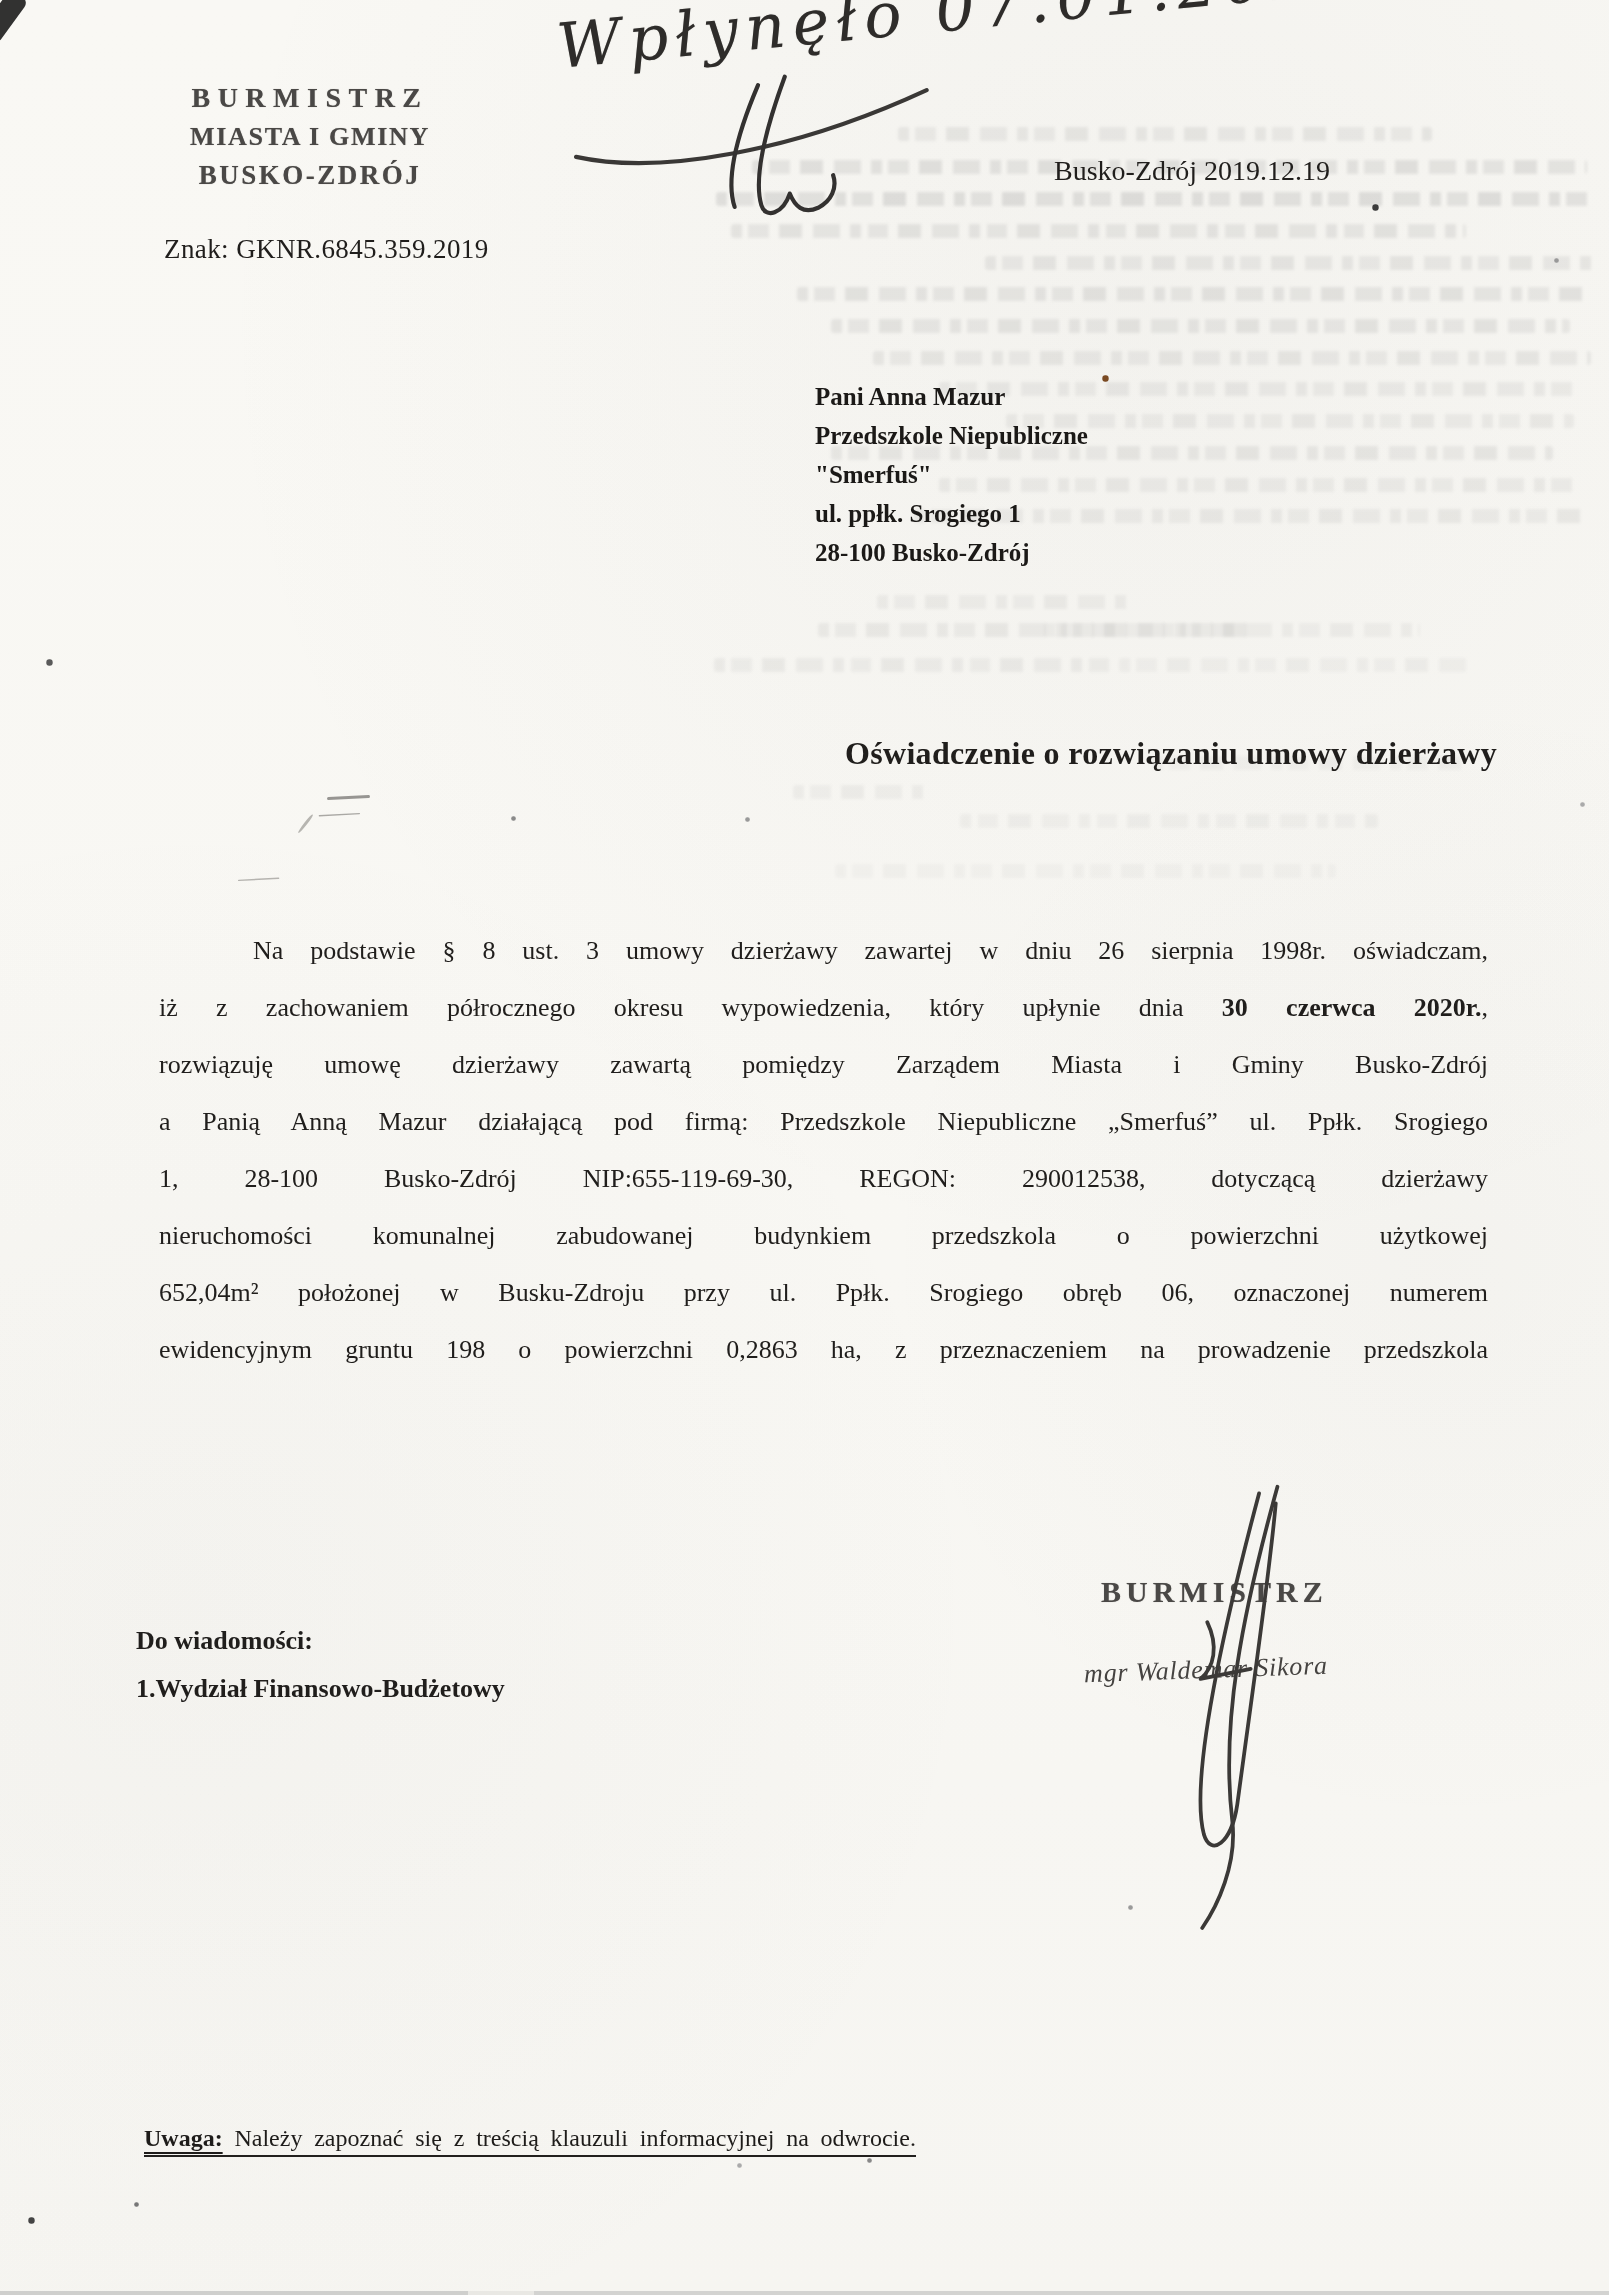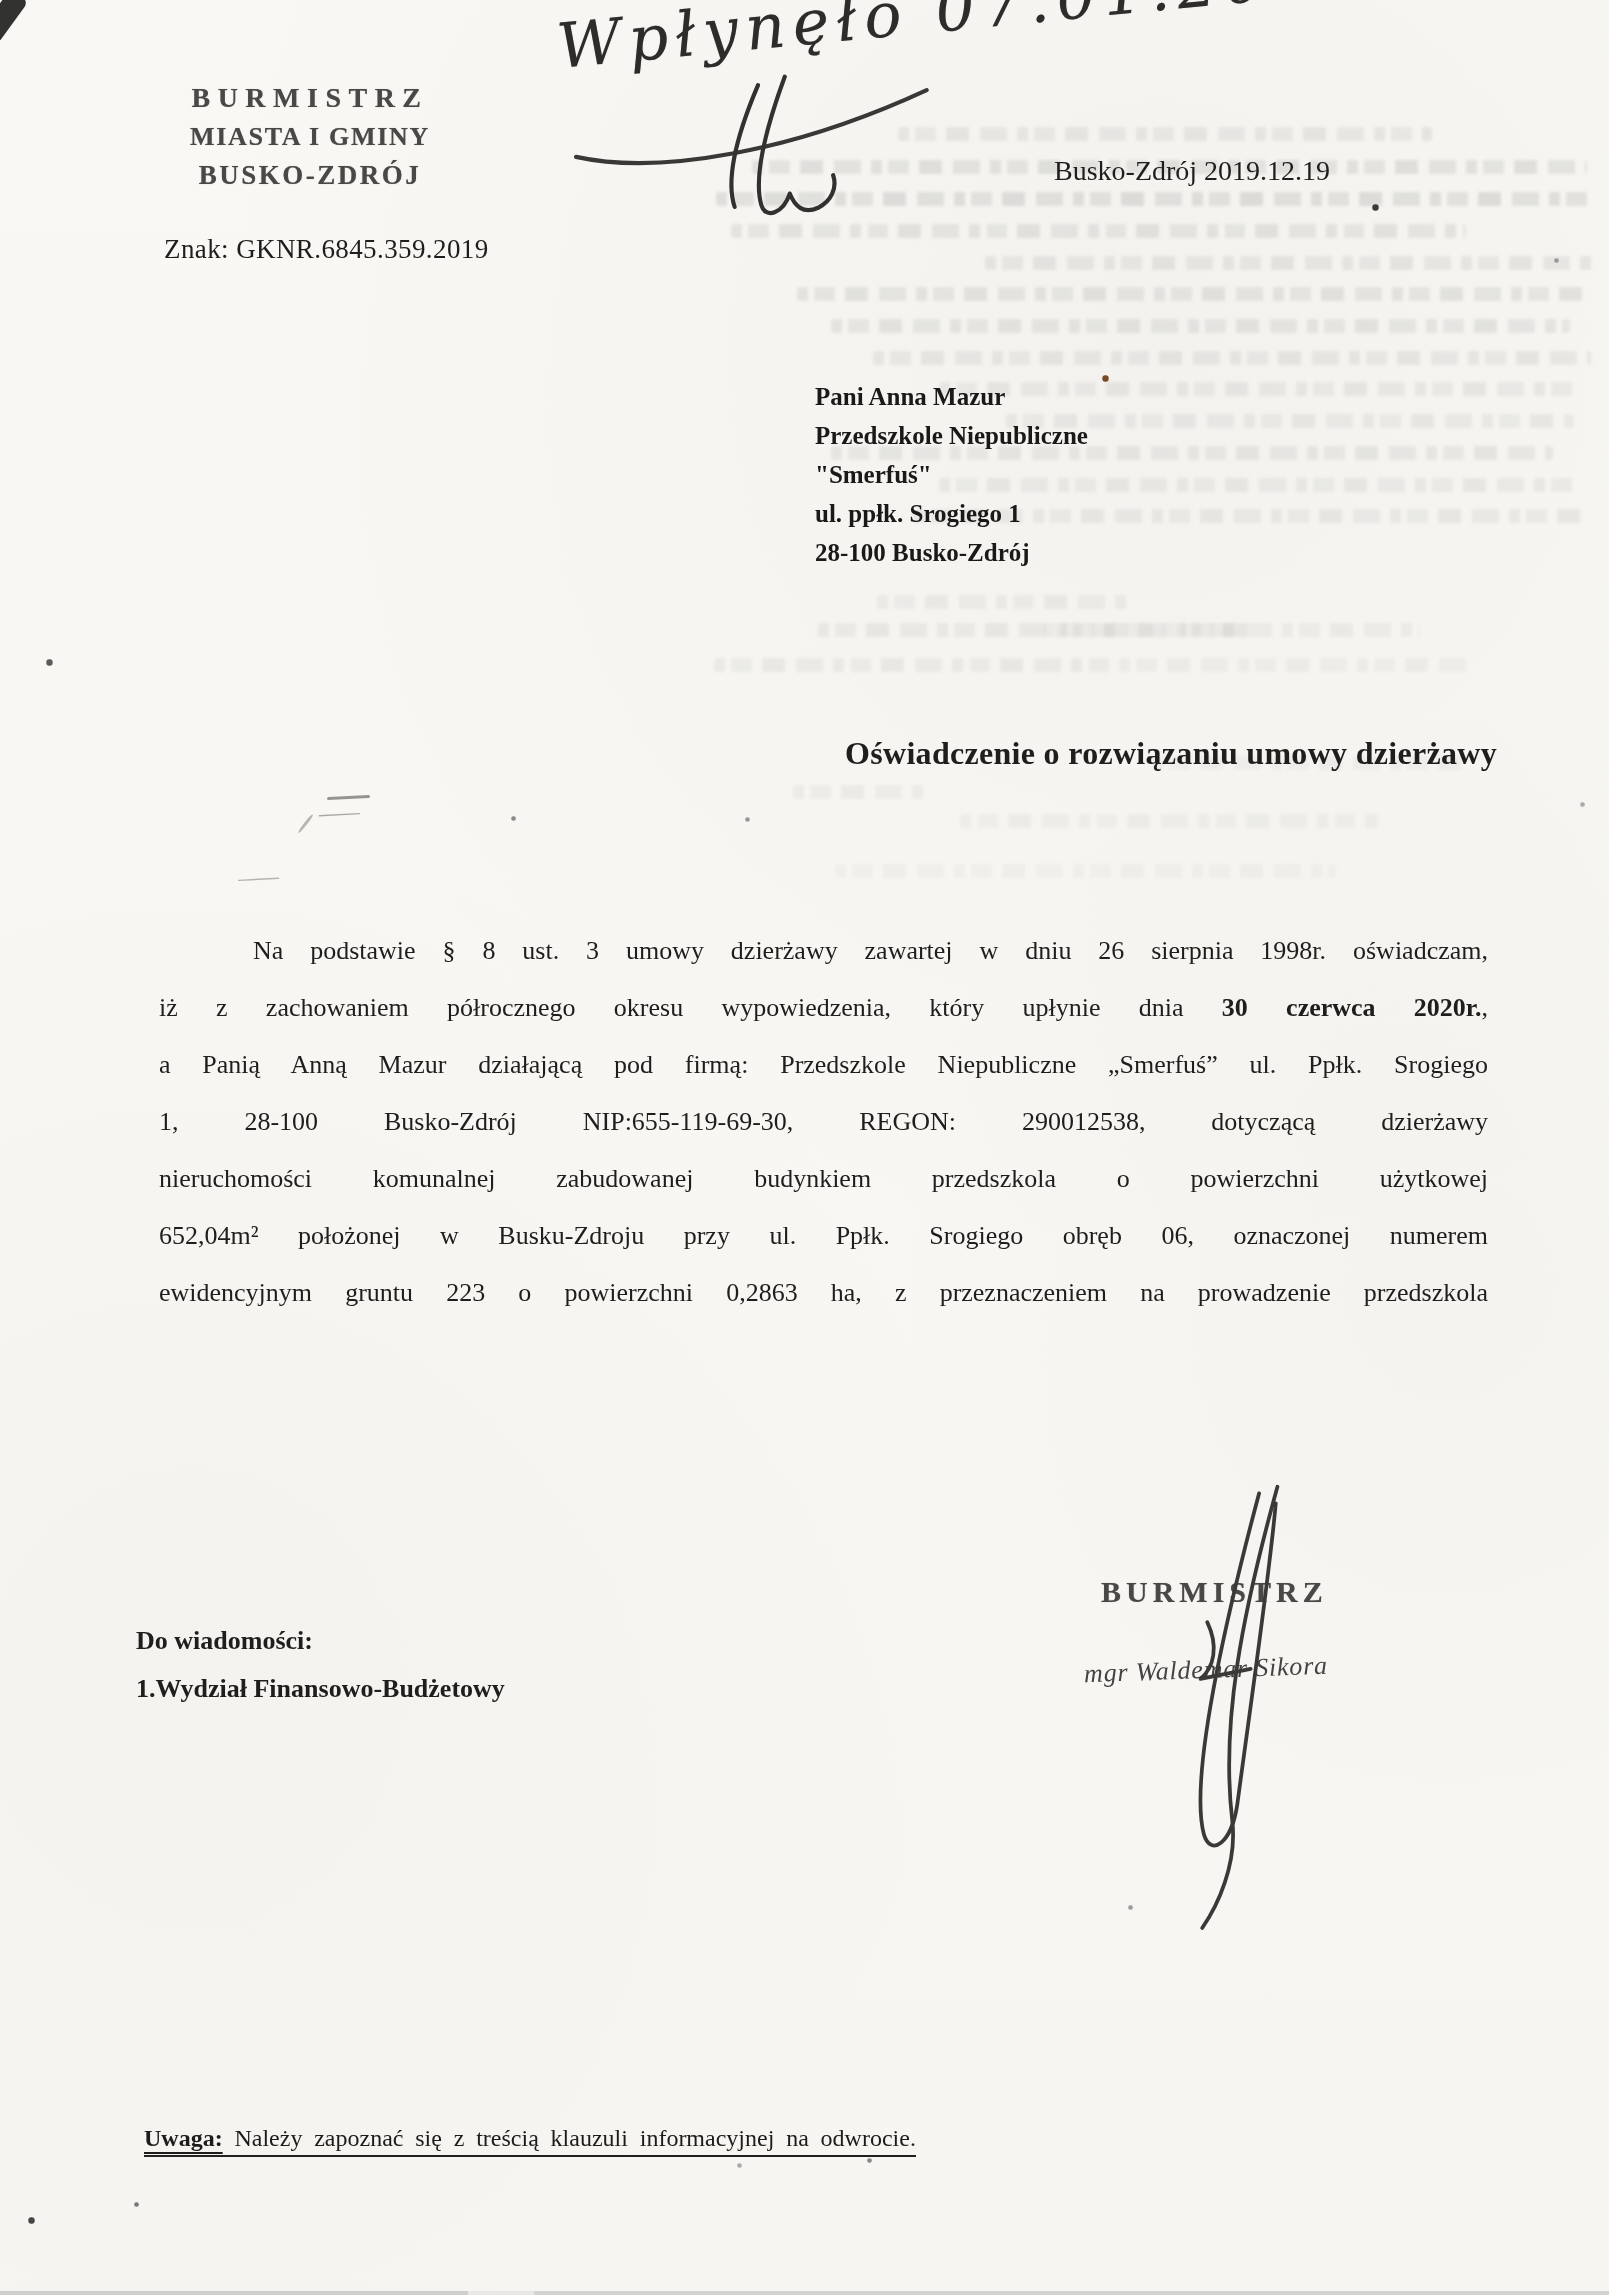--- a/index.html
+++ b/index.html
@@ -146,25 +146,26 @@
     <div>"Smerfuś"</div>
     <div>ul. ppłk. Srogiego 1</div>
     <div>28-100 Busko-Zdrój</div>
   </div>
 
   <div class="abs doc-title z2">Oświadczenie o rozwiązaniu umowy dzierżawy</div>
 
   <div class="abs body-par z2">
     <div class="body-line first">Na podstawie § 8 ust. 3 umowy dzierżawy zawartej w dniu 26 sierpnia 1998r. oświadczam,</div>
     <div class="body-line"><span>iż z zachowaniem półrocznego okresu wypowiedzenia, który upłynie dnia </span><span style="font-weight:bold">30 czerwca 2020r.</span><span>,</span></div>
+    <div class="body-line">rozwiązuję umowę dzierżawy zawartą pomiędzy Zarządem Miasta i Gminy Busko-Zdrój</div>
     <div class="body-line">a Panią Anną Mazur działającą pod firmą: Przedszkole Niepubliczne „Smerfuś” ul. Ppłk. Srogiego</div>
     <div class="body-line">1, 28-100 Busko-Zdrój NIP:655-119-69-30, REGON: 290012538, dotyczącą dzierżawy</div>
     <div class="body-line">nieruchomości komunalnej zabudowanej budynkiem przedszkola o powierzchni użytkowej</div>
     <div class="body-line">652,04m² położonej w Busku-Zdroju przy ul. Ppłk. Srogiego obręb 06, oznaczonej numerem</div>
-    <div class="body-line">ewidencyjnym gruntu 223 o powierzchni 0,2863 ha, z przeznaczeniem na prowadzenie przedszkola</div>
+    <div class="body-line">ewidencyjnym gruntu 198 o powierzchni 0,2863 ha, z przeznaczeniem na prowadzenie przedszkola</div>
   </div>
 
   <div class="abs cc z2">
     <div>Do wiadomości:</div>
     <div>1.Wydział Finansowo-Budżetowy</div>
   </div>
 
   <div class="abs sig-title z2">BURMISTRZ</div>
   <div class="abs sig-name z2">mgr Waldemar Sikora</div>
   <svg class="stroke-layer z3" style="left:1152px;top:1470px;" width="184" height="468" viewBox="0 0 220 560">

